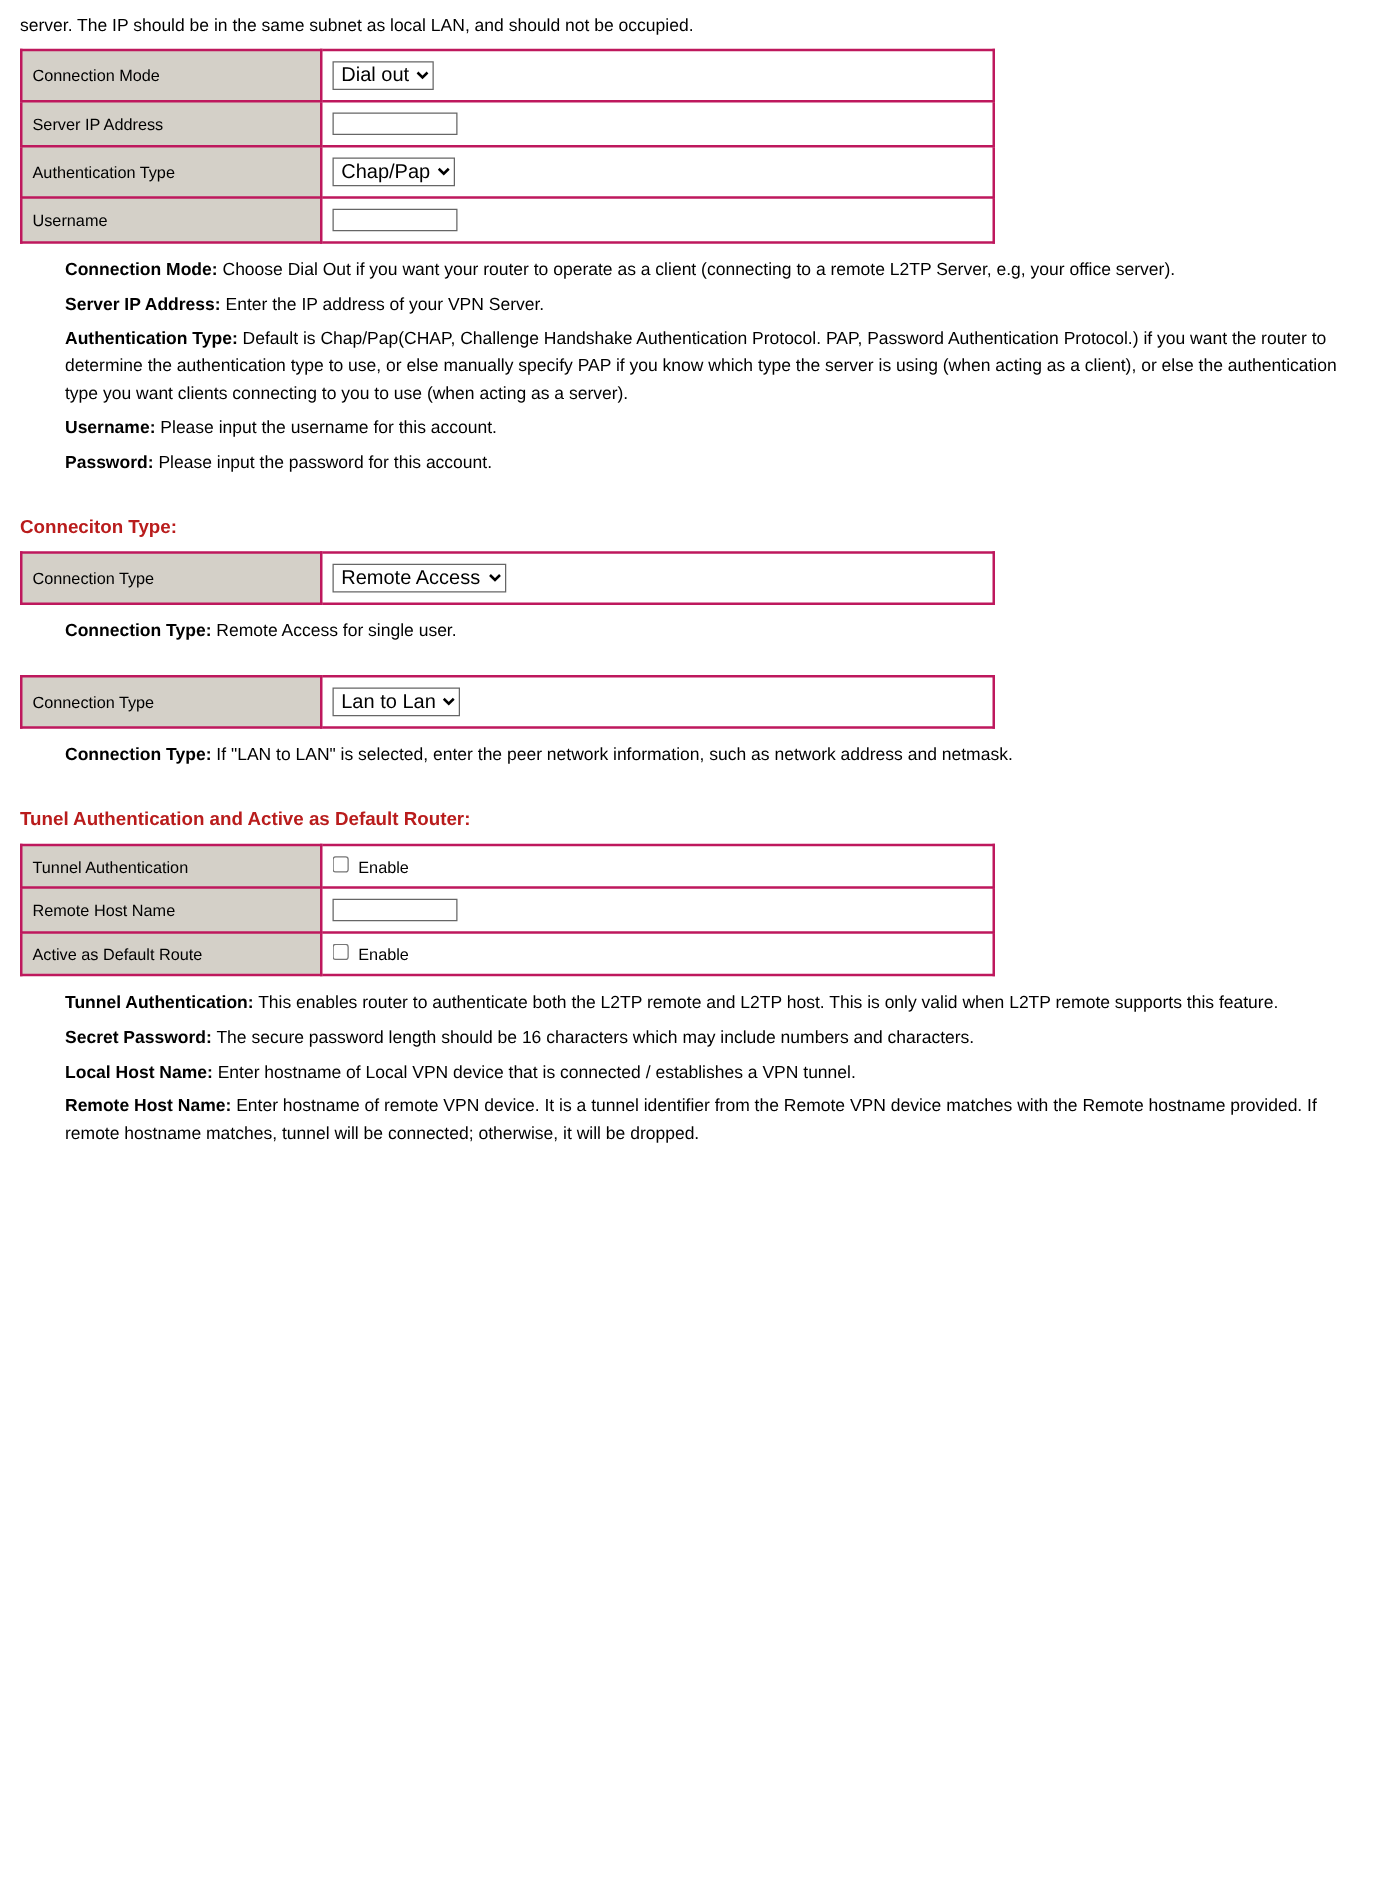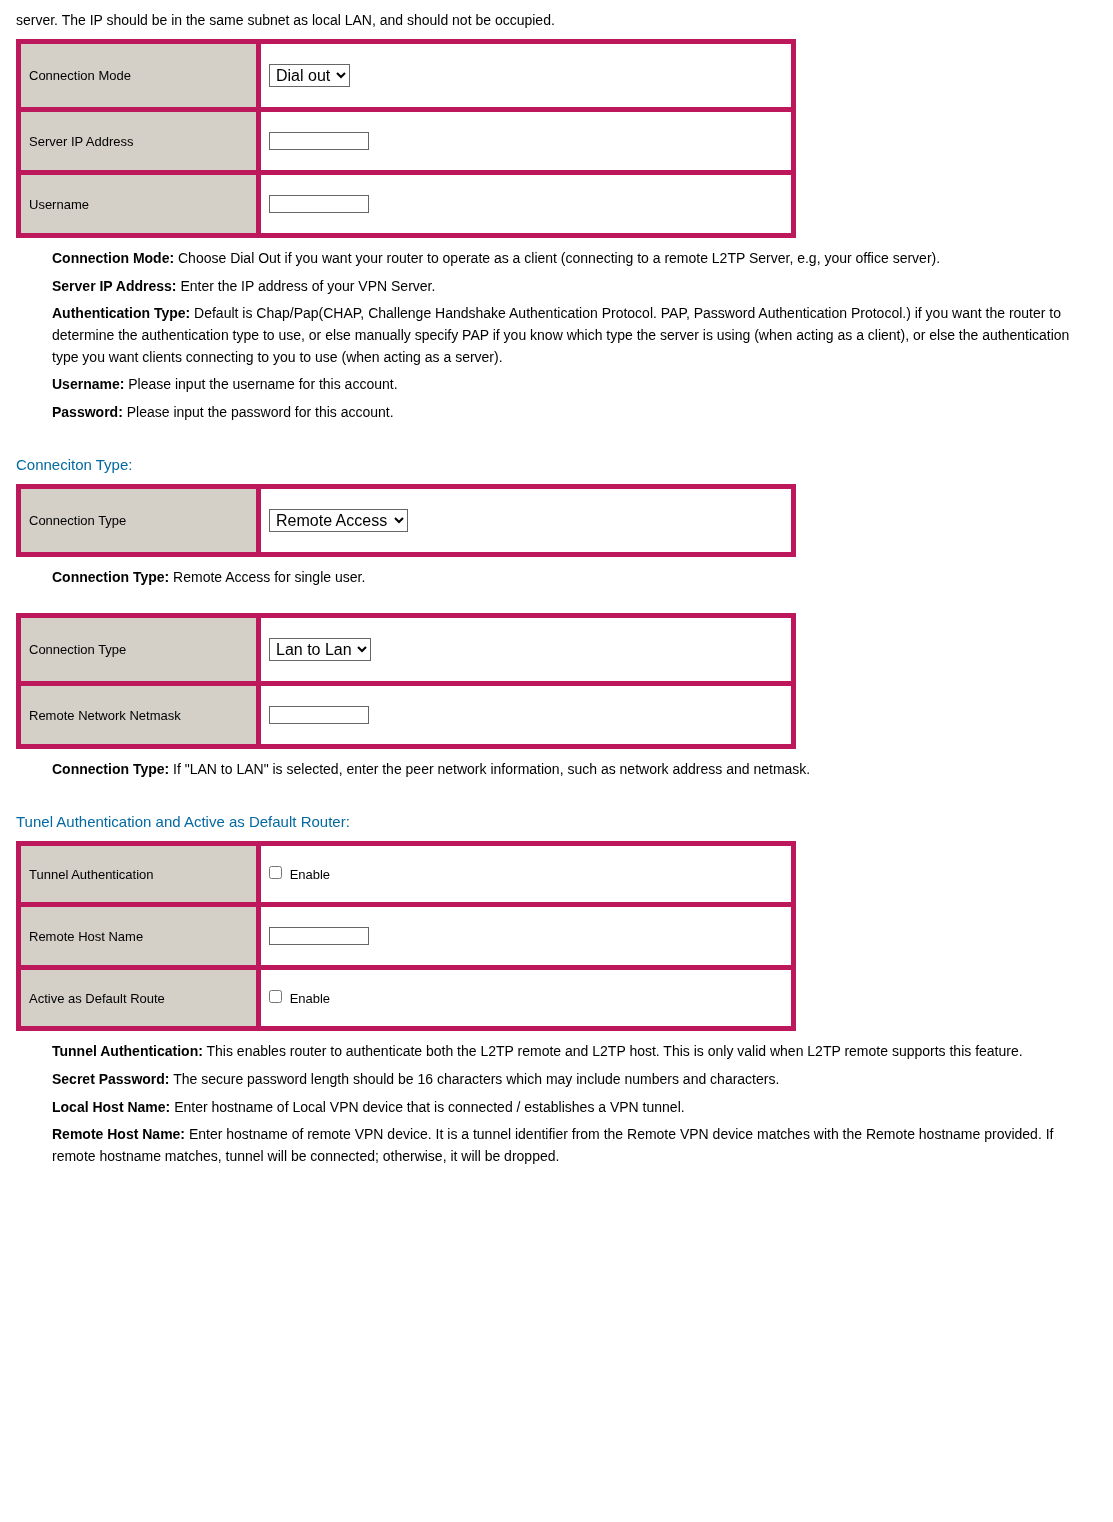--- a/index.html
+++ b/index.html
@@ -7,34 +7,34 @@
       font-family: Arial, sans-serif;
       font-size: 14px;
       color: #000;
       background: #fff;
       padding: 10px 16px;
       width: 1113px;
       min-height: 1522px;
     }
     p { margin-bottom: 8px; line-height: 1.5; }
     .section-title {
-      color: #0369a1;
-      font-weight: normal;
+      color: #b91c1c;
+      font-weight: bold;
       margin: 14px 0 6px 0;
       font-size: 15px;
     }
     .config-table {
       border-collapse: collapse;
       width: 780px;
       margin: 8px 0 10px 0;
       border: 1px solid #999;
     }
     .config-table td {
-      border: 5px solid #be185d;
-      padding: 20px 8px;
+      border: 2px solid #be185d;
+      padding: 8px 8px;
       font-size: 13px;
     }
     .config-table td:first-child {
       background: #d4d0c8;
       width: 240px;
       font-size: 13px;
     }
     .config-table td:last-child {
       background: #fff;
     }
@@ -69,20 +69,28 @@
     <td>
       <select>
         <option>Dial out</option>
       </select>
     </td>
   </tr>
   <tr>
     <td>Server IP Address</td>
     <td>
       <input type="text" value="" style="">
+    </td>
+  </tr>
+  <tr>
+    <td>Authentication Type</td>
+    <td>
+      <select>
+        <option>Chap/Pap</option>
+      </select>
     </td>
   </tr>
   <tr>
     <td>Username</td>
     <td>
       <input type="text" value="" style="">
     </td>
   </tr>
 </tbody>
   </table>
@@ -129,26 +137,20 @@
 <table class="config-table">
   <tbody>
       <tr>
     <td>Connection Type</td>
     <td>
       <select>
         <option>Lan to Lan</option>
       </select>
     </td>
   </tr>
-  <tr>
-    <td>Remote Network Netmask</td>
-    <td>
-      <input type="text" value="" style="">
-    </td>
-  </tr>
 </tbody>
   </table>
 
 <p class="desc-line">
   <span class="desc-bold">Connection Type:</span><span> If "LAN to LAN" is selected, enter the peer network information, such as network address and netmask.</span>
 </p>
 
 <div class="spacer"></div>
 
 <p class="section-title">Tunel Authentication and Active as Default Router:</p>

